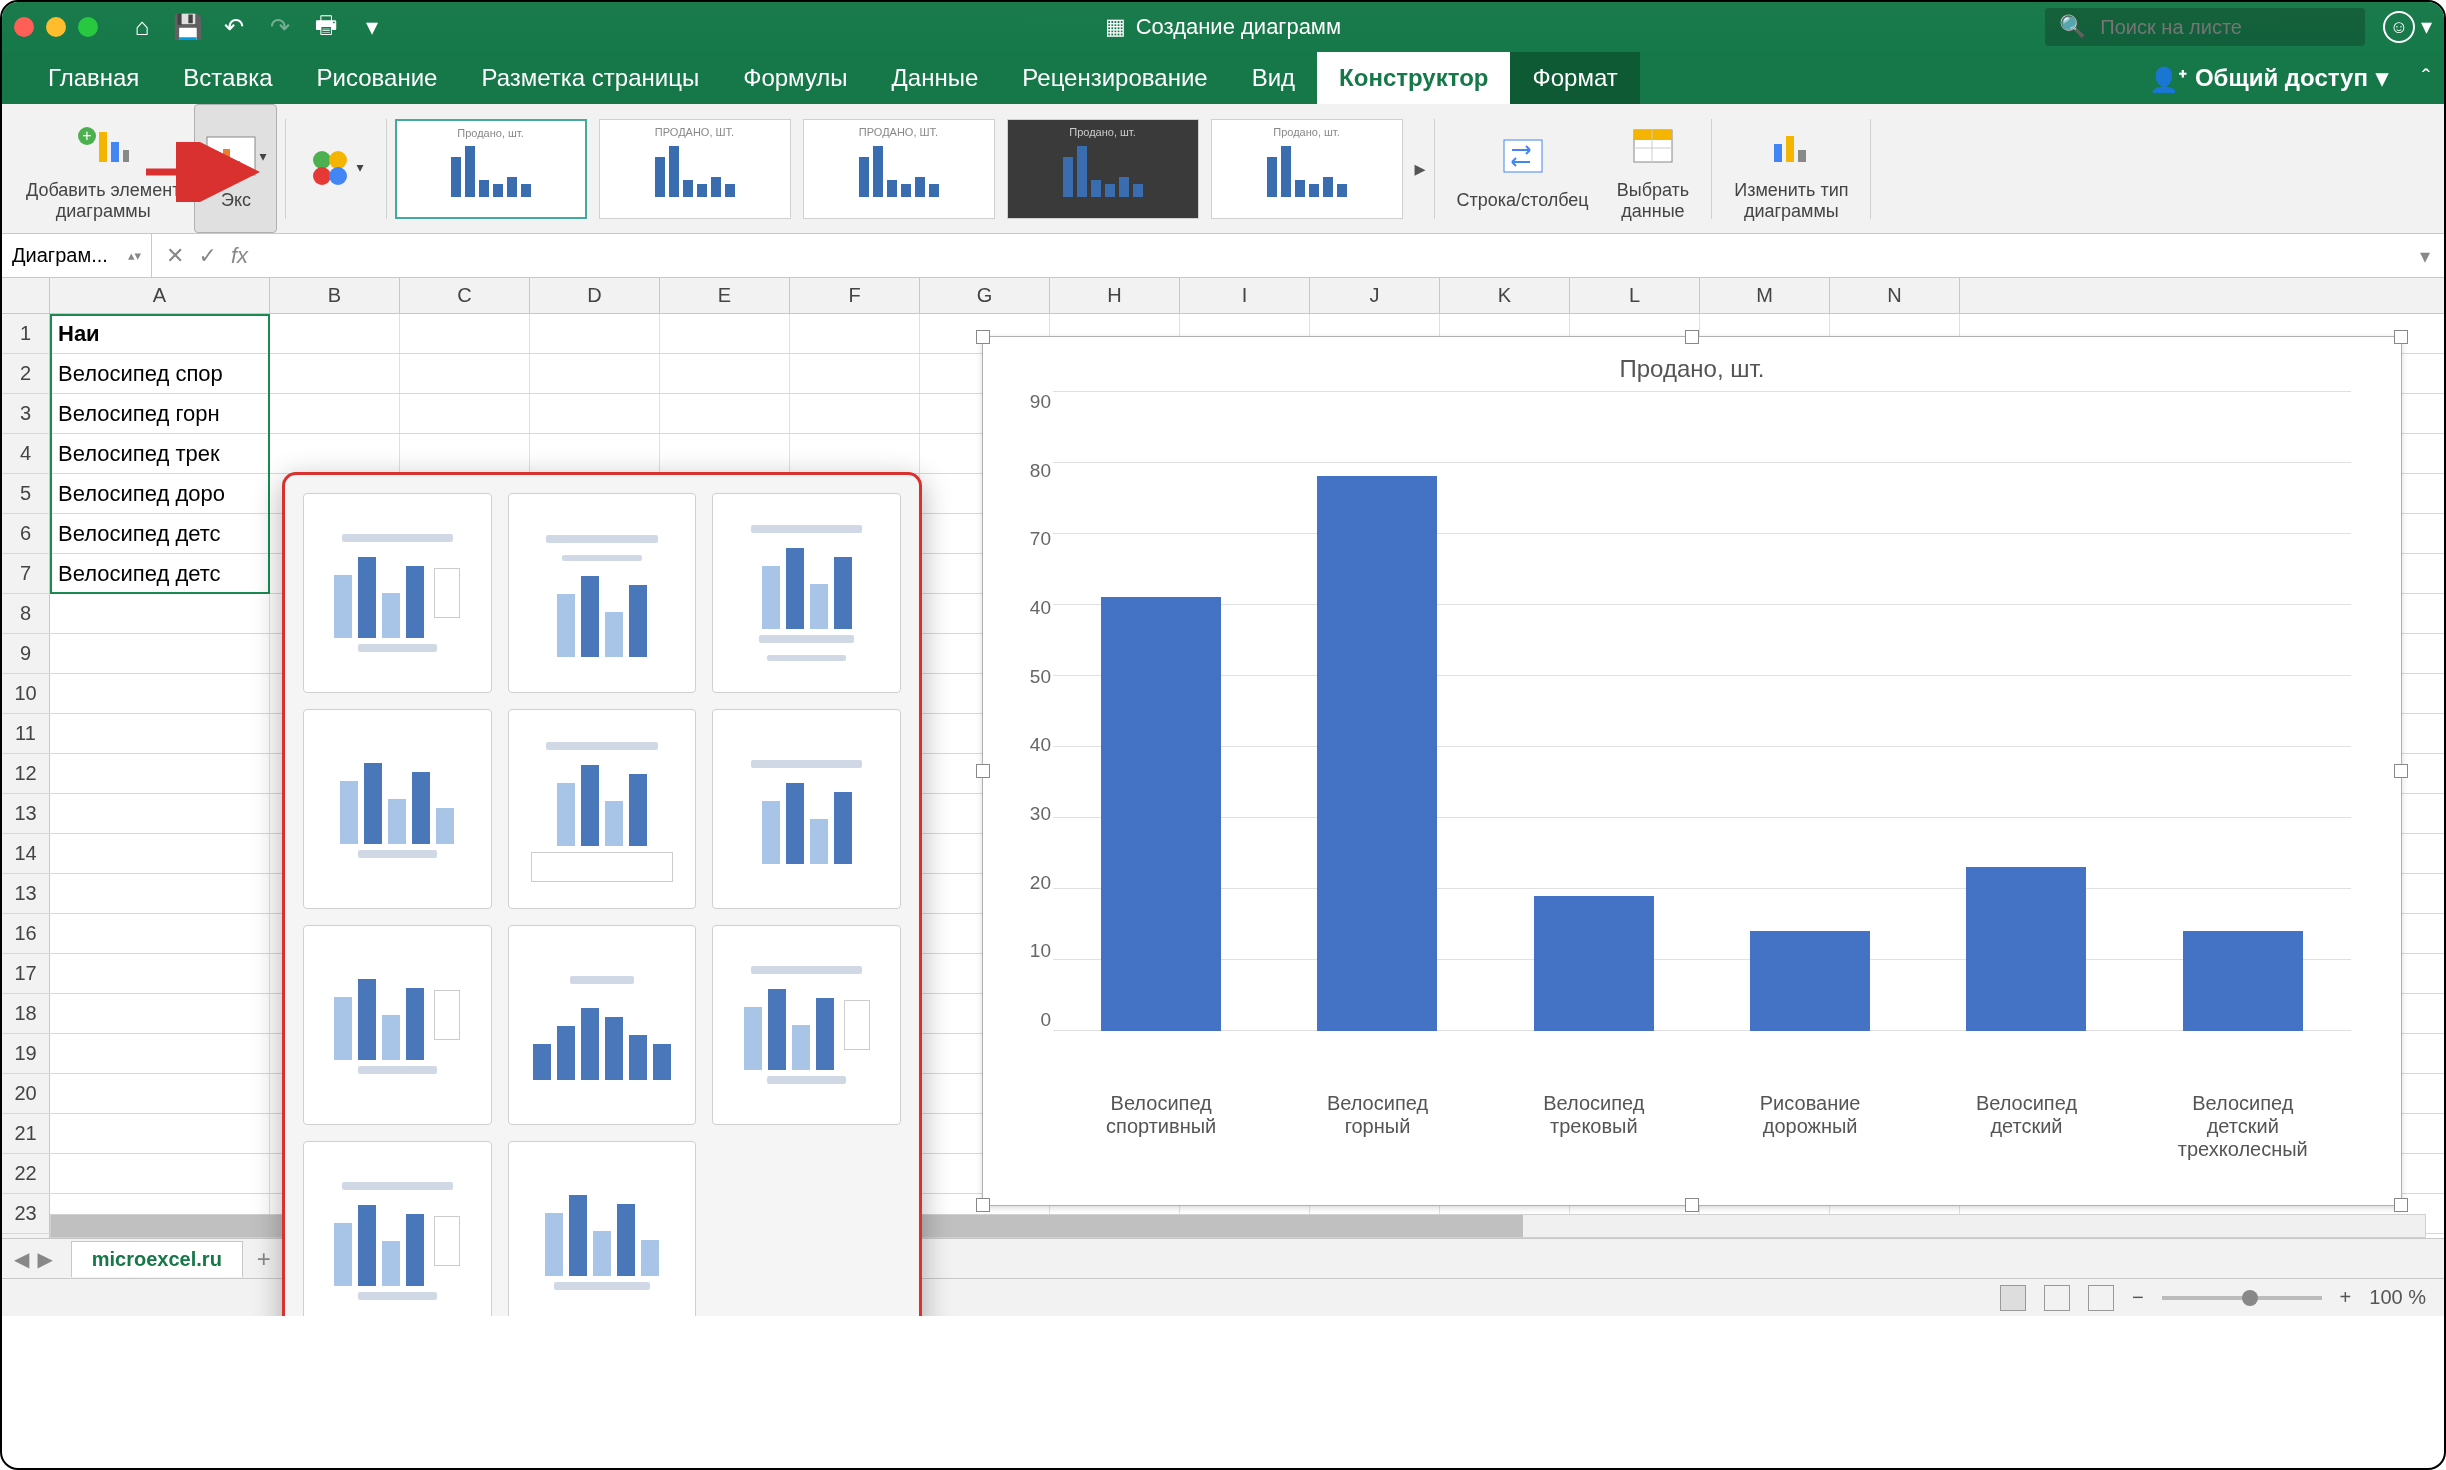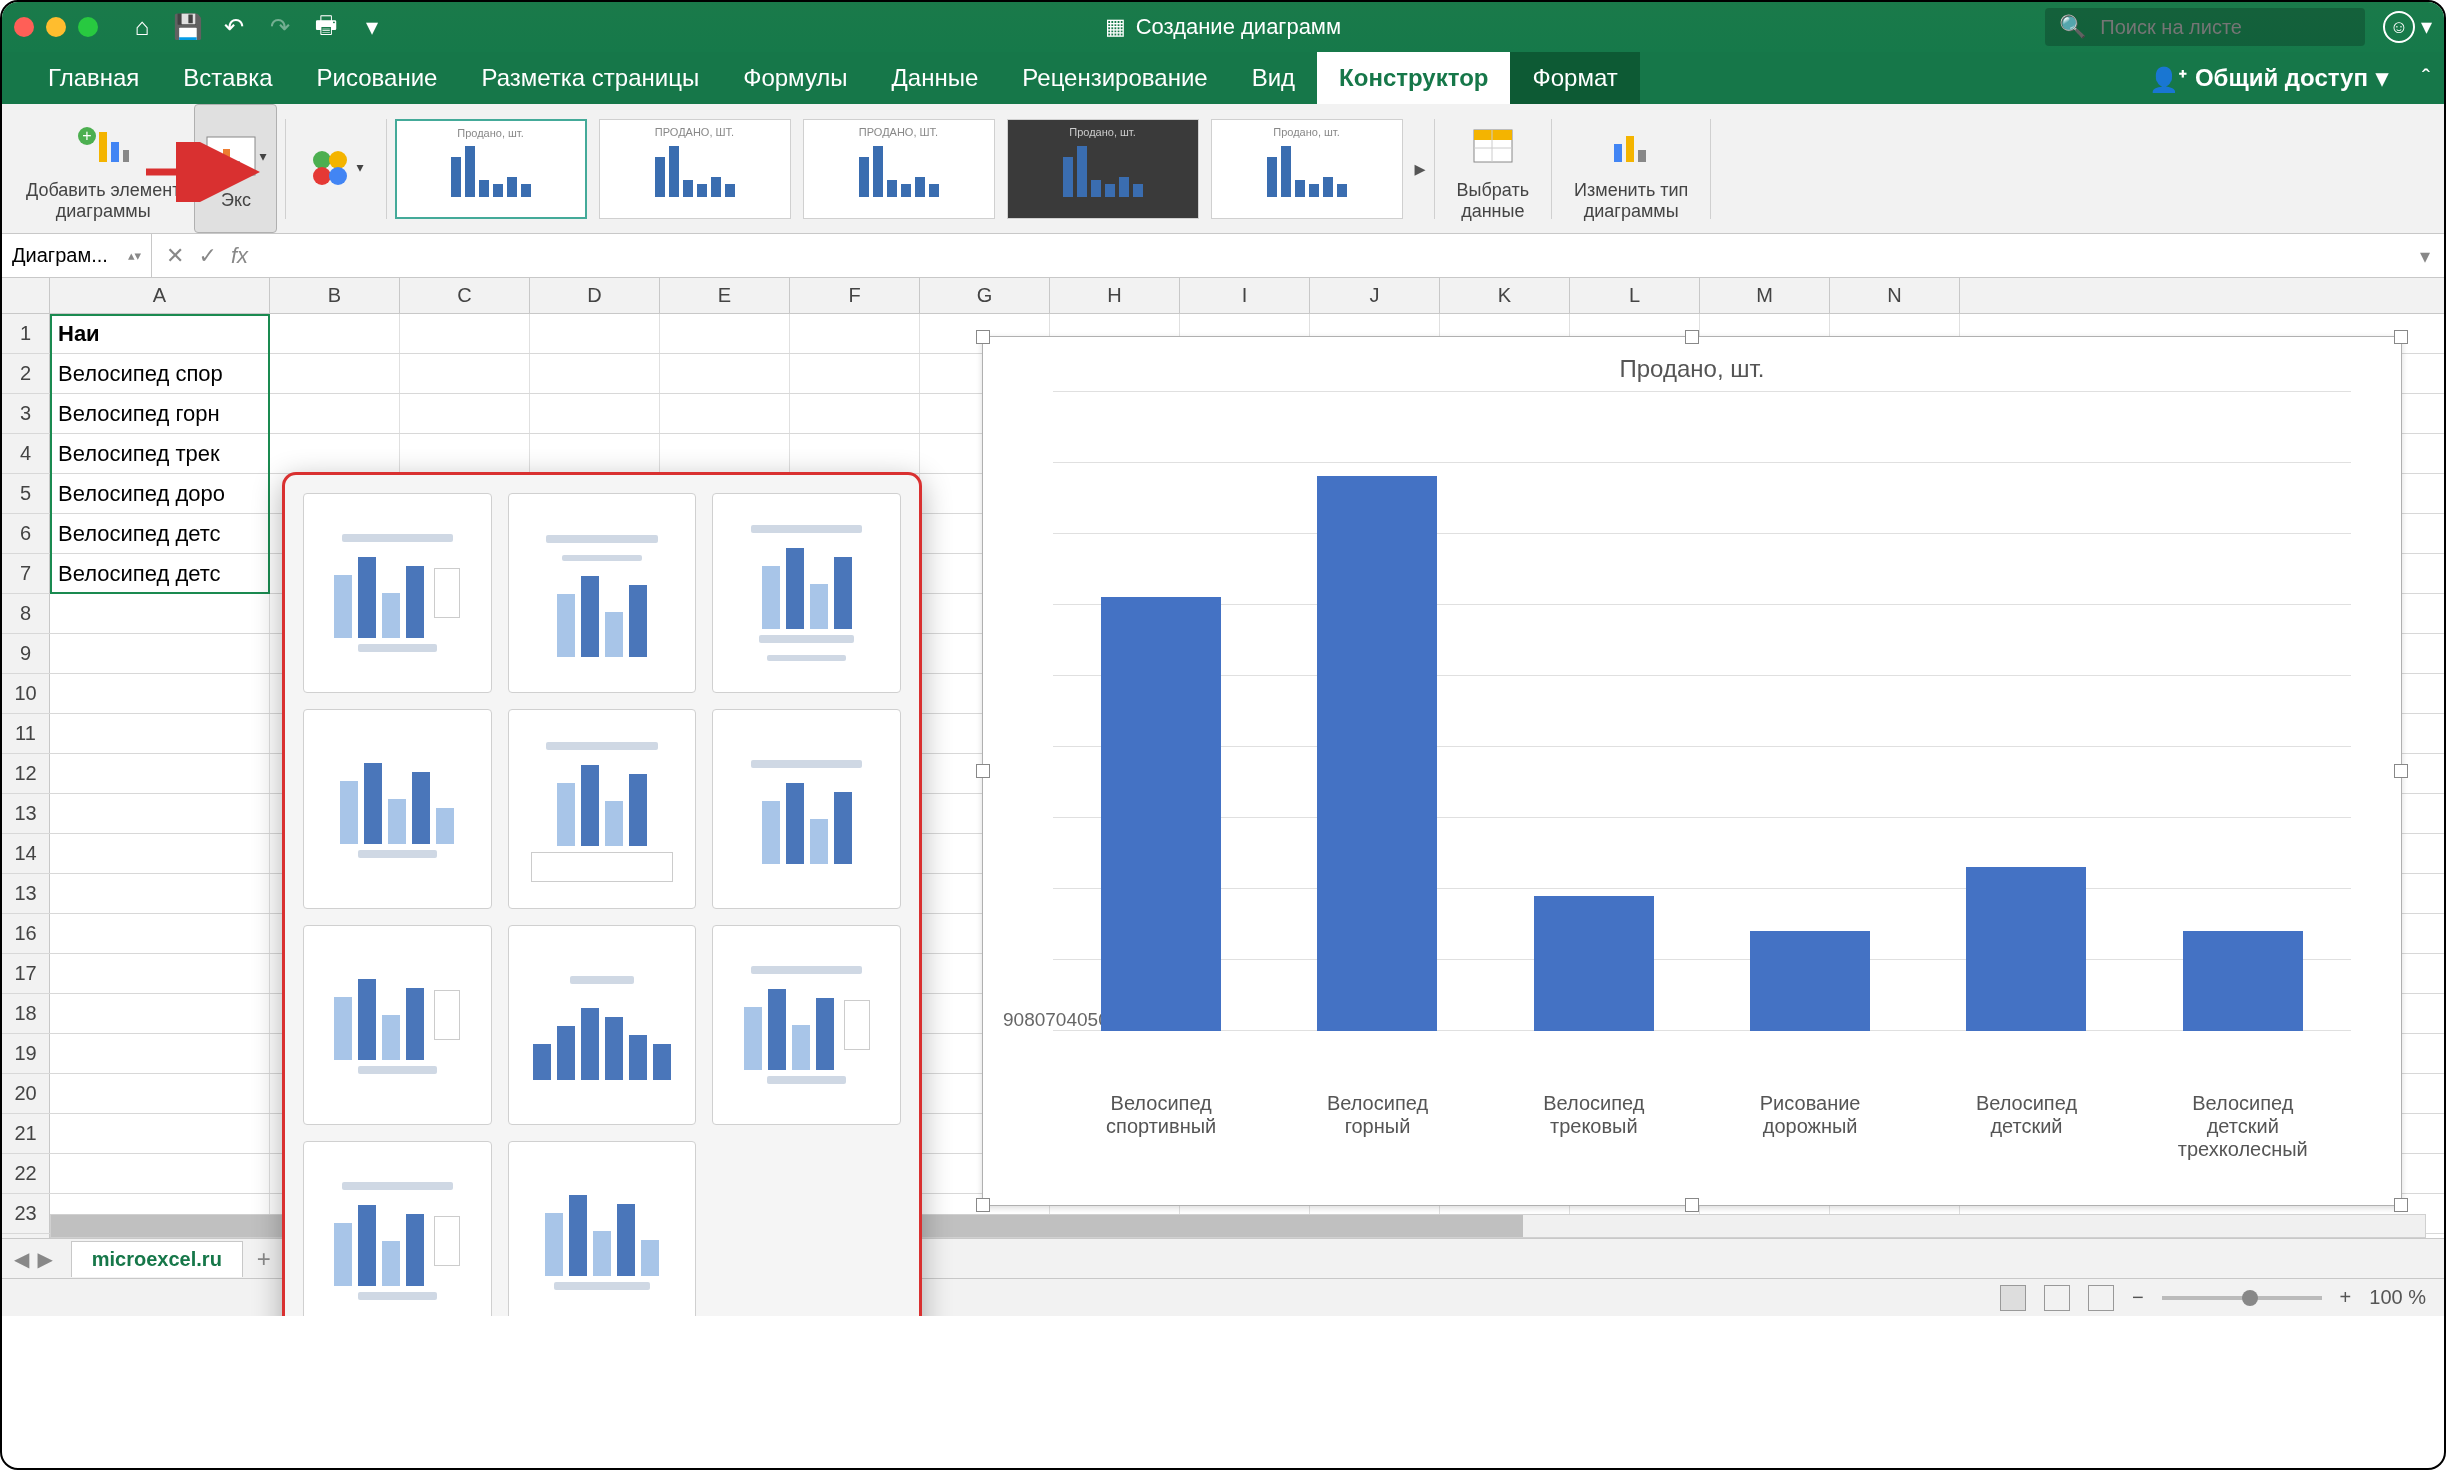--- a/index.html
+++ b/index.html
@@ -45,21 +45,21 @@
 .layout-popup{position:absolute;left:280px;top:194px;width:640px;height:880px;background:#f5f5f5;border:3px solid #d93030;border-radius:14px;box-shadow:0 8px 30px rgba(0,0,0,.3);padding:18px;display:grid;grid-template-columns:repeat(3,1fr);grid-auto-rows:200px;gap:16px;z-index:100}
 .layout-item{background:#fff;border:1px solid #d0d0d0;border-radius:4px;display:flex;flex-direction:column;align-items:center;justify-content:center;padding:14px;cursor:pointer}
 .layout-item .lb{display:flex;align-items:flex-end;gap:6px;height:90px}
 .layout-item .lb span{width:18px;background:#4a76ba}
 .layout-item .lb span.l{background:#a8c5e8}
 .layout-item .tline{width:70%;height:8px;background:#cfd8e4;margin:6px 0;border-radius:2px}
 .chart-embed{position:absolute;left:980px;top:58px;width:1420px;height:870px;background:#fff;border:1px solid #b0b0b0;box-shadow:0 2px 6px rgba(0,0,0,.15)}
 .chart-embed .handle{position:absolute;width:14px;height:14px;background:#fff;border:1px solid #888}
 .chart-title{text-align:center;font-size:24px;color:#555;padding:18px 0 8px}
 .plot{position:relative;height:680px;margin:0 50px 0 70px}
-.y-axis{position:absolute;left:-50px;top:0;bottom:40px;width:48px;display:flex;justify-content:space-between;align-items:flex-end;font-size:19px;color:#666}
+.y-axis{position:absolute;left:-50px;top:0;bottom:40px;width:48px;display:flex;flex-direction:column;justify-content:space-between;align-items:flex-end;font-size:19px;color:#666}
 .grid{position:absolute;left:0;right:0;top:0;bottom:40px;display:flex;flex-direction:column;justify-content:space-between}
 .grid div{border-top:1px solid #e0e0e0;height:0}
 .bars-c{position:absolute;left:0;right:0;bottom:40px;top:0;display:flex;justify-content:space-around;align-items:flex-end}
 .bar{width:120px;background:#4472c4}
 .x-labels{position:absolute;left:0;right:0;bottom:-90px;display:flex;justify-content:space-around;font-size:20px;color:#555;text-align:center}
 .x-labels div{width:160px}
 .hscroll{position:absolute;bottom:78px;left:48px;right:18px;height:24px;background:#f0f0f0;border:1px solid #d0d0d0}
 .hscroll-thumb{height:100%;width:62%;background:#c0c0c0}
 .sheet-tabs{position:absolute;bottom:38px;left:0;right:0;height:40px;background:#f2f2f2;border-top:1px solid #c8c8c8;display:flex;align-items:center;padding:0 12px;font-size:20px}
 .st-nav{display:flex;gap:8px;margin-right:18px;color:#888}
@@ -217,20 +217,29 @@
           <span style="height:90%"></span>
           <span style="height:30%"></span>
           <span style="height:22%"></span>
           <span style="height:35%"></span>
           <span style="height:22%"></span>
         </div>
     </div>
     <span style="font-size:22px;color:#555">▸</span>
   </div>
   <div class="sep"></div>
+  <div class="rgrp">
+    <div class="ico">
+        <svg width="46" height="40">
+          <rect x="4" y="4" width="38" height="32" fill="#fff" stroke="#4285f4"></rect>
+          <path d="M12 14 L30 14 M30 14 L26 10 M30 14 L26 18 M30 26 L12 26 M12 26 L16 22 M12 26 L16 30" stroke="#4285f4" stroke-width="2" fill="none"></path>
+        </svg>
+      </div>
+    <span>Строка/столбец</span>
+  </div>
   <div class="rgrp">
     <div class="ico">
         <svg width="46" height="40">
           <rect x="4" y="4" width="38" height="32" fill="#fff" stroke="#888"></rect>
           <rect x="4" y="4" width="38" height="10" fill="#f4b400"></rect>
           <line x1="4" y1="22" x2="42" y2="22" stroke="#ccc"></line>
           <line x1="22" y1="4" x2="22" y2="36" stroke="#ccc"></line>
         </svg>
       </div>
     <span style="white-space:pre-line">Выбрать

